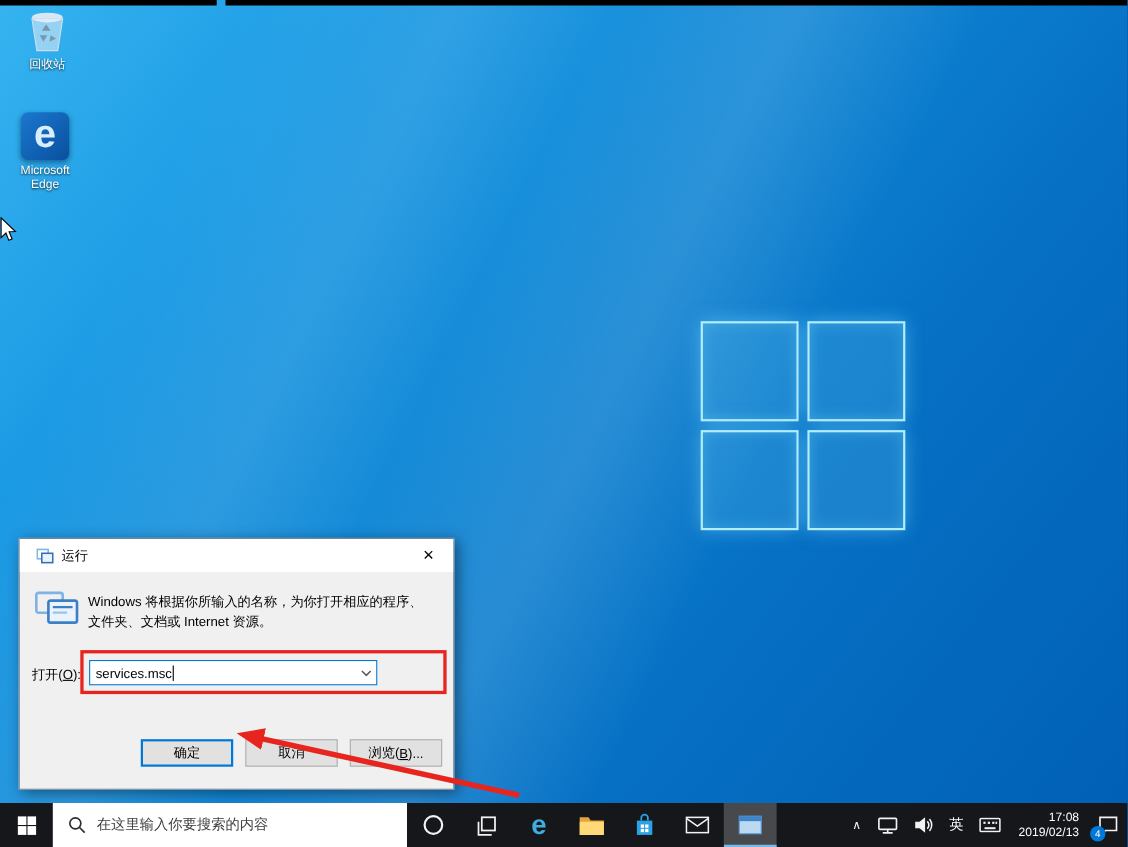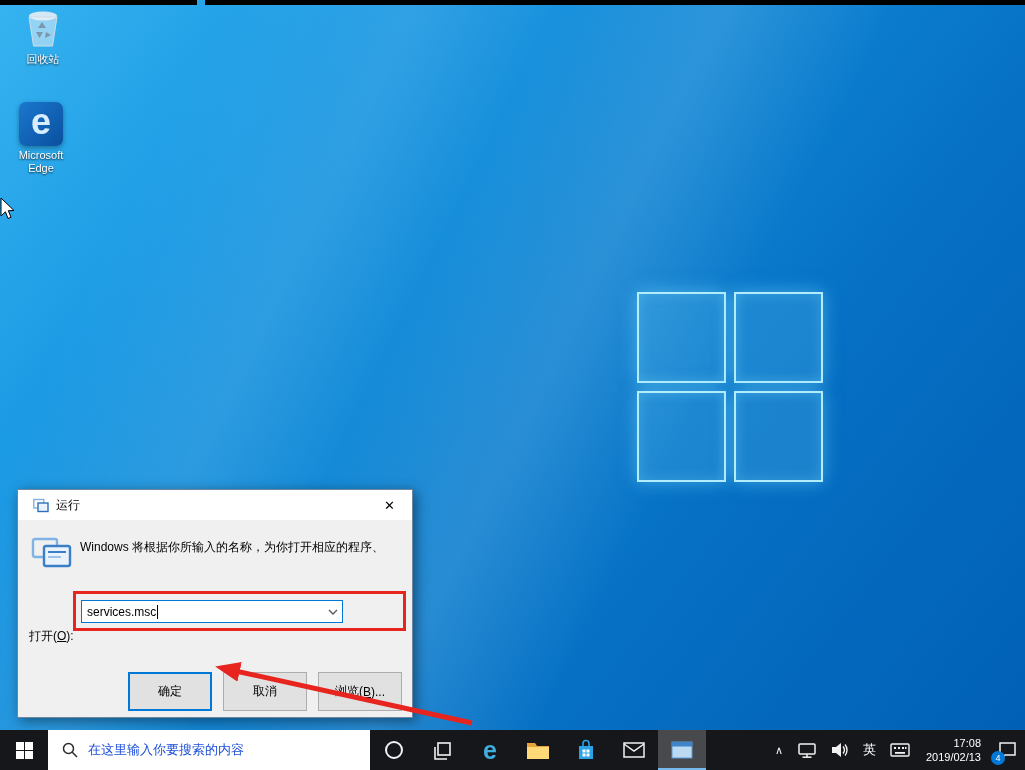--- a/index.html
+++ b/index.html
@@ -32,38 +32,38 @@
   
   .cursor{position:absolute;left:0;top:197px;z-index:60;}
   
   .run-dialog{position:absolute;left:17px;top:489px;width:394px;height:227px;background:#f0f0f0;
     border:1px solid #6e86a0;box-shadow:3px 3px 12px rgba(0,0,0,.45);z-index:10;font-size:12px;color:#000;}
   .titlebar{position:absolute;left:0;top:0;right:0;height:30px;background:#fff;display:flex;align-items:center;padding-left:15px;box-sizing:border-box;}
   .titlebar .title{margin-left:7px;font-size:12px;}
   .close-btn{margin-left:auto;width:45px;height:30px;display:flex;align-items:center;justify-content:center;font-size:13px;color:#000;cursor:default;}
   .desc-icon{position:absolute;left:13px;top:46px;}
   .desc{position:absolute;left:62px;top:48px;line-height:18px;white-space:nowrap;}
-  .open-label{position:absolute;left:11px;top:115px;margin-top:23px;}
+  .open-label{position:absolute;left:11px;top:115px;}
   .mn{text-decoration:underline;}
   .combo{position:absolute;left:63px;top:110px;width:262px;height:23px;background:#fff;border:1px solid #0078d7;
     box-sizing:border-box;display:flex;align-items:center;padding-left:5px;}
   .combo-caret{width:1px;height:14px;background:#000;margin-left:1px;}
   .combo-btn{margin-left:auto;width:19px;height:100%;display:flex;align-items:center;justify-content:center;}
-  .btn{position:absolute;top:182px;width:84px;height:39px;background:#e1e1e1;border:1px solid #adadad;
+  .btn{position:absolute;top:182px;width:84px;height:25px;background:#e1e1e1;border:1px solid #adadad;
     font-size:12px;font-family:inherit;color:#000;display:flex;align-items:center;justify-content:center;padding:3px;box-sizing:border-box;}
   .btn-ok{left:110px;border:2px solid #0078d7;}
   .btn-cancel{left:205px;}
   .btn-browse{left:300px;}
   
   .anno-rect{position:absolute;left:73px;top:591px;width:333px;height:40px;border:3px solid #e8241e;z-index:20;box-sizing:border-box;}
   .anno-arrow{position:absolute;left:190px;top:645px;z-index:21;overflow:visible;}
   
   .taskbar{position:absolute;left:0;right:0;bottom:0;height:40px;background:#15171b;display:flex;align-items:stretch;z-index:30;}
   .tb-btn{width:48px;display:flex;align-items:center;justify-content:center;flex:none;}
-  .tb-search{width:322px;flex:none;background:#fff;display:flex;align-items:center;gap:10px;padding-left:14px;box-sizing:border-box;font-size:13px;color:#1d4ed8;}
+  .tb-search{width:322px;flex:none;background:#fff;display:flex;align-items:center;gap:10px;padding-left:14px;box-sizing:border-box;font-size:13px;color:#404040;}
   .active-app{background:rgba(255,255,255,.22);box-shadow:inset 0 -2px 0 #76b9ed;}
   .edge-e{font-size:25px;font-weight:bold;color:#3fadde;line-height:1;}
   .tray{margin-left:auto;display:flex;align-items:center;height:100%;}
   .tray-item{height:100%;display:flex;align-items:center;justify-content:center;padding:0 7px;color:#fff;font-size:13px;position:relative;}
   .tray-chevron{font-size:11px;color:#f2f2f2;}
   .tray-clock{display:flex;flex-direction:column;justify-content:center;align-items:flex-end;color:#fff;font-size:11px;line-height:14px;padding:0 9px;text-align:right;}
   .badge{position:absolute;left:1px;bottom:5px;min-width:14px;height:14px;border-radius:7px;background:#0078d7;color:#fff;
     font-size:9px;display:flex;align-items:center;justify-content:center;padding:0 2px;box-sizing:border-box;}
 </style>
 </head>
@@ -121,20 +121,21 @@
     </div>
 
     <svg class="desc-icon" width="42" height="34" viewBox="0 0 42 34">
       <rect x="2" y="3" width="24" height="18" rx="2" fill="none" stroke="#7fb2e5" stroke-width="2.4"></rect>
       <rect x="13" y="10" width="26" height="20" rx="2" fill="#eaf3fc" stroke="#3c7fc9" stroke-width="2.4"></rect>
       <line x1="17" y1="16" x2="35" y2="16" stroke="#3c7fc9" stroke-width="2"></line>
       <line x1="17" y1="21" x2="30" y2="21" stroke="#9cc3e8" stroke-width="2"></line>
     </svg>
     <div class="desc">
       <div>Windows 将根据你所输入的名称，为你打开相应的程序、</div>
+      <div>文件夹、文档或 Internet 资源。</div>
     </div>
 
     <label class="open-label"><span>打开(</span><span class="mn">O</span><span>):</span></label>
 
     <div class="combo">
       <span>services.msc</span>
       <span class="combo-caret"></span>
       <div class="combo-btn">
         <svg width="10" height="6" viewBox="0 0 10 6">
           <polyline points="1,1 5,5 9,1" fill="none" stroke="#5a5a5a" stroke-width="1.4"></polyline>

